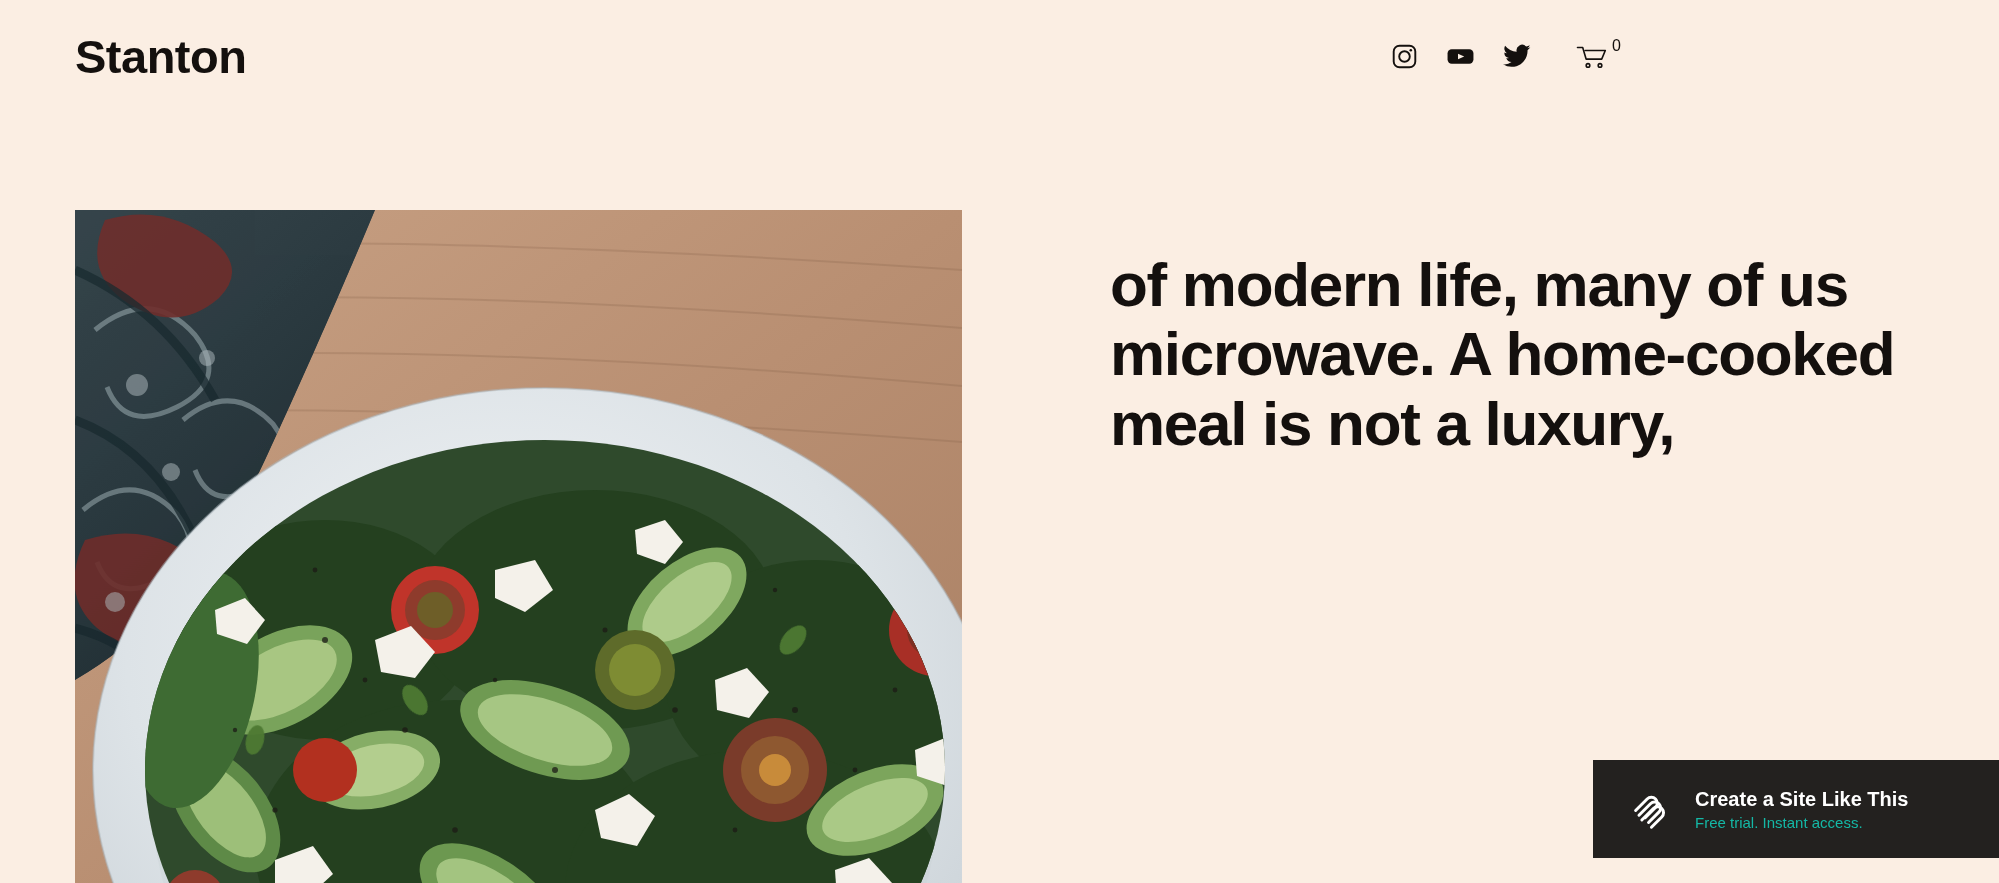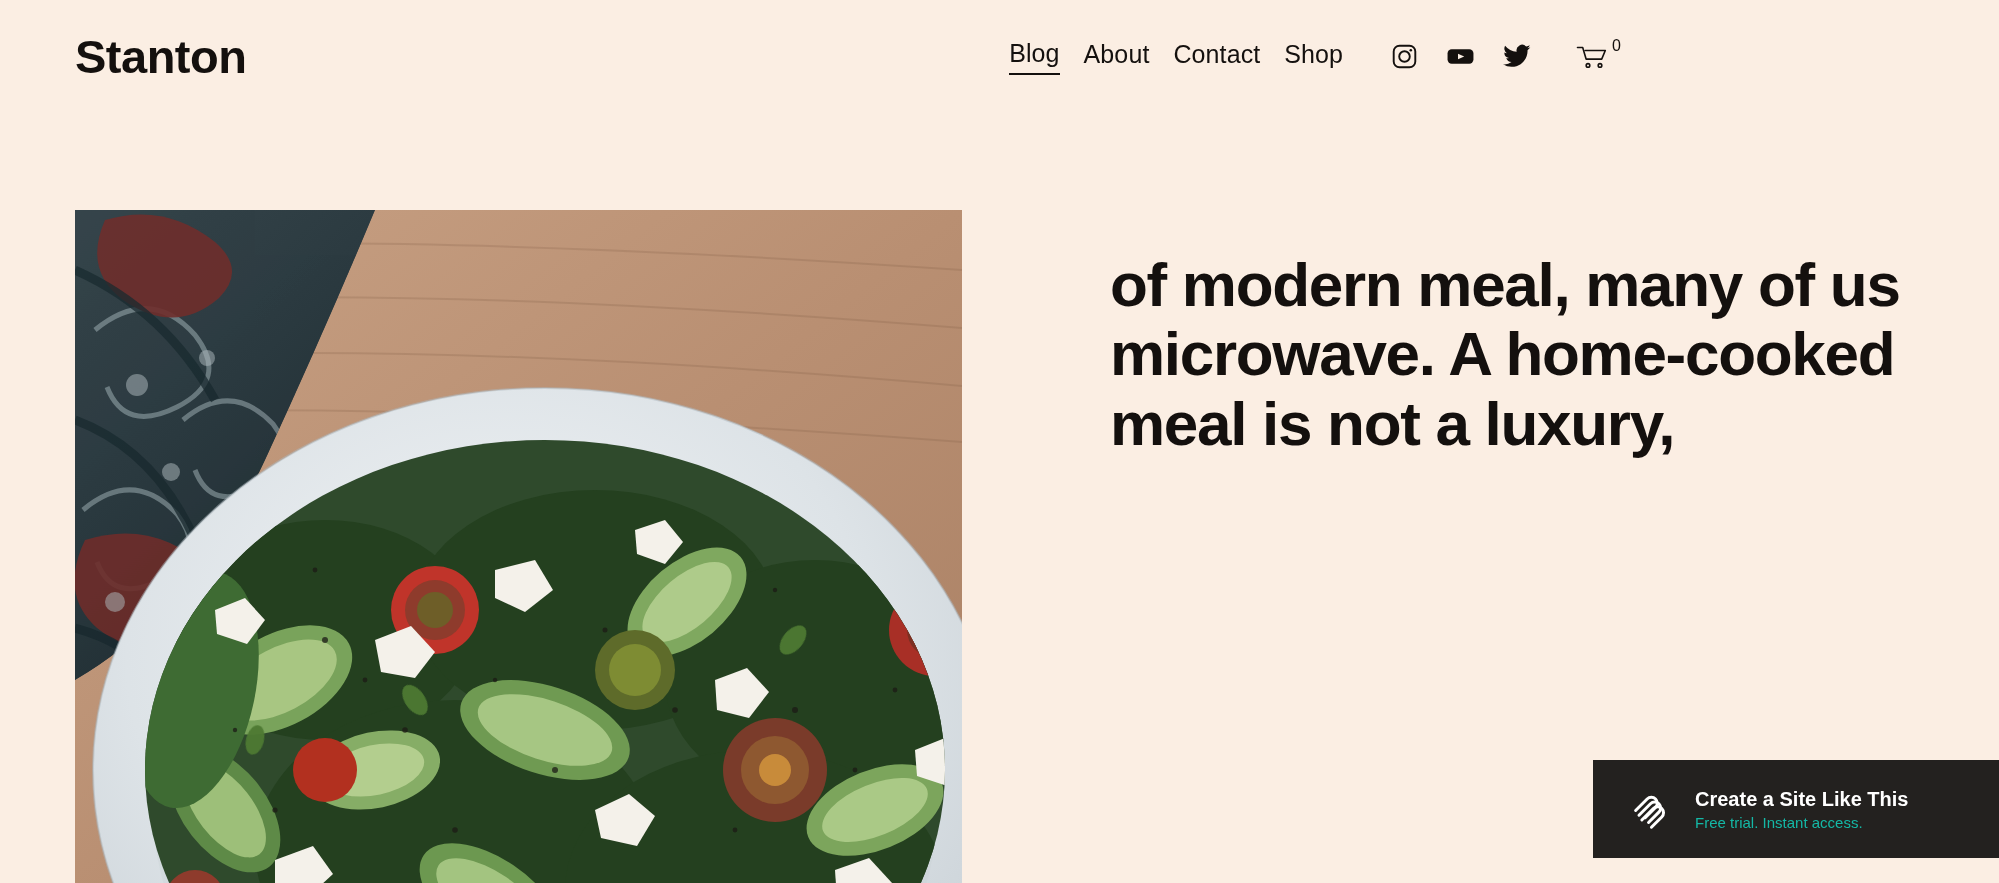--- a/index.html
+++ b/index.html
@@ -183,36 +183,20 @@
 </style>
 </head>
 <body>
 
 <header class="site-header">
 
   <a class="brand" href="#">Stanton</a>
 
   <div class="header-right">
 
-    <nav>
-      <ul class="nav-links">
-        <li>
-          <a class="nav-link is-active" href="#">Blog</a>
-        </li>
-        <li>
-          <a class="nav-link" href="#">About</a>
-        </li>
-        <li>
-          <a class="nav-link" href="#">Contact</a>
-        </li>
-        <li>
-          <a class="nav-link" href="#">Shop</a>
-        </li>
-      </ul>
-    </nav>
 
     <div class="social-icons">
 
       <a class="social-icon" href="#">
         <svg width="27" height="27" viewBox="0 0 24 24" fill="none" stroke="#14100E" stroke-width="1.7">
           <rect x="2.4" y="2.4" width="19.2" height="19.2" rx="5.2"></rect>
           <circle cx="12" cy="12" r="4.7"></circle>
           <circle cx="17.6" cy="6.5" r="1.15" fill="#14100E" stroke="none"></circle>
         </svg>
       </a>
@@ -414,21 +398,21 @@
             <circle cx="820" cy="480" r="2.4"></circle>
           <circle cx="700" cy="380" r="2.2"></circle>
             <circle cx="240" cy="360" r="2.4"></circle>
         </g>
       </g>
     </svg>
   </figure>
 
   <div class="hero-text">
     <h1 class="headline">
-      <span class="hl-line">of modern meal, many of us</span>
+      <span class="hl-line">of modern life, many of us</span>
       <span class="hl-line">microwave. A home-cooked</span>
       <span class="hl-line">meal is not a luxury,</span>
     </h1>
   </div>
 
 </section>
 
 <a class="sqs-banner" href="#">
   <span class="sqs-logo">
     <svg width="46" height="46" viewBox="0 0 48 48" fill="none" stroke="#FFFFFF" stroke-width="3.1" stroke-linecap="round">

